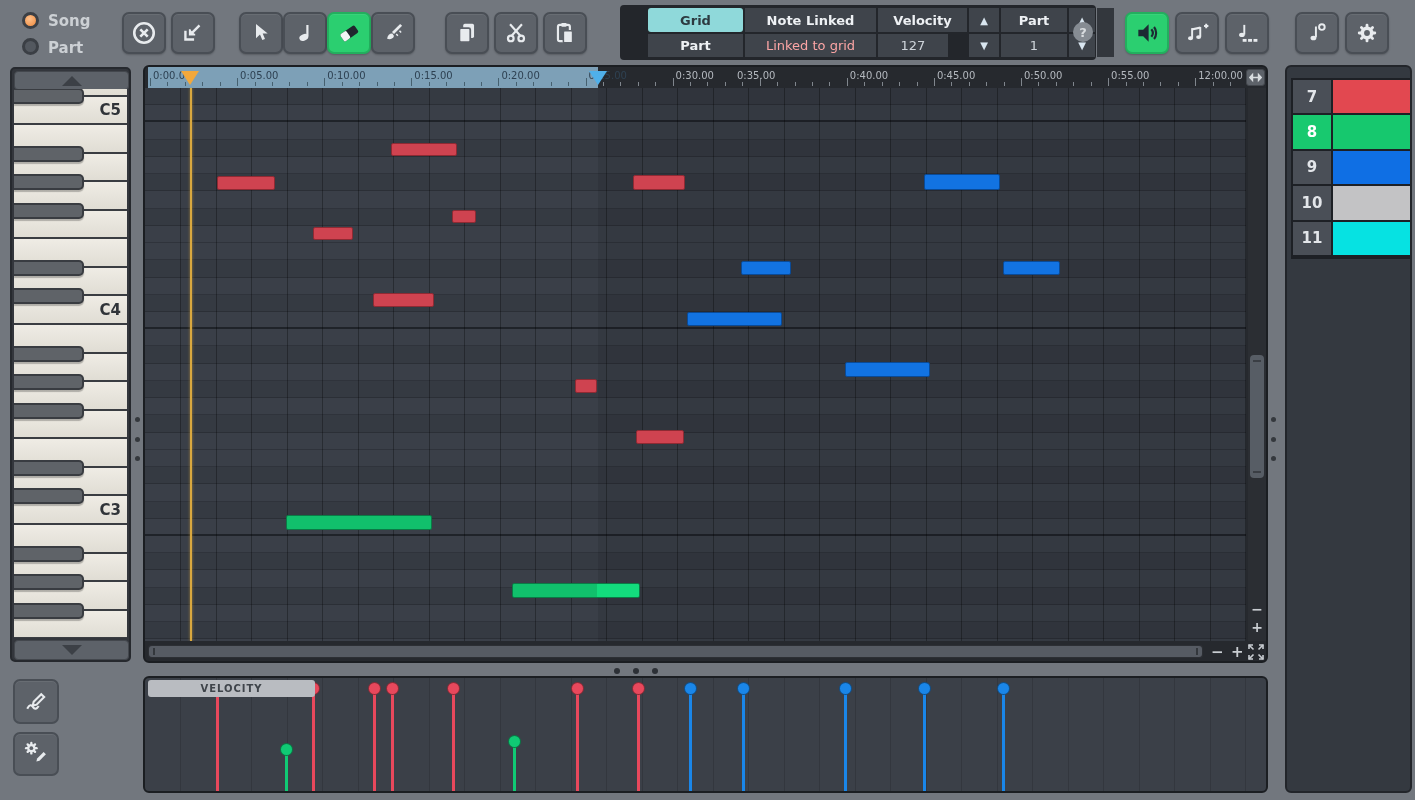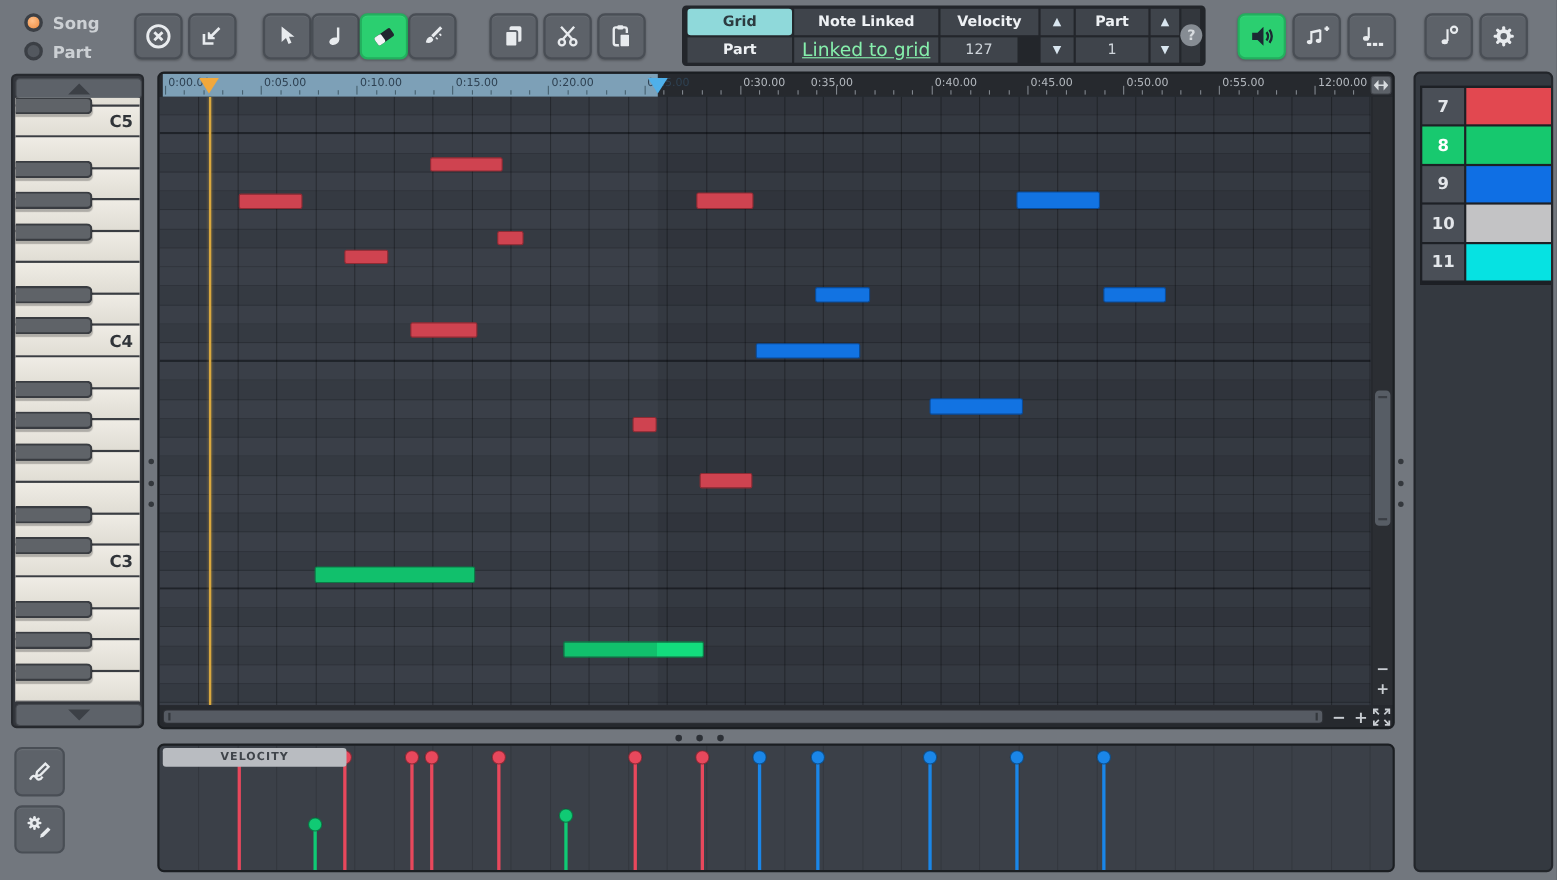--- a/index.html
+++ b/index.html
@@ -15,24 +15,24 @@
 
   
   .radio{position:absolute;left:22px;width:17px;height:17px;border-radius:50%;border:3px solid #3b3f45;box-sizing:border-box;}
   .radio.on{background:radial-gradient(circle at 40% 35%,#ffc08a,#ee8a3e);}
   .radio.off{background:#53585f;}
   .radio-label{position:absolute;left:48px;font-size:15px;font-weight:bold;color:#ccd0d4;}
 
   
   #settings-panel{position:absolute;left:620px;top:5px;width:476px;height:55px;background:#23262b;border-radius:4px;}
   .sp-cell{position:absolute;background:#3f444b;display:flex;align-items:center;justify-content:center;color:#eef1f4;
-           font-size:13px;font-weight:bold;box-sizing:border-box;}
+           font-size:13px;font-weight:bold;box-sizing:border-box;margin-left:23px;}
   .sp-cell.cyan{background:#8fd9da;color:#2c3a40;}
   .sp-cell.val{font-weight:normal;color:#ced4da;}
-  .sp-cell.dim{font-weight:normal;color:#86efac;font-size:17px;text-decoration:underline;}
+  .sp-cell.dim{font-weight:normal;color:#fca5a5;font-size:13px;}
   .sp-cell.arrow{color:#d9e6f0;font-size:10px;}
   #help-btn{position:absolute;left:1073px;top:22px;width:20px;height:20px;border-radius:50%;background:#868c93;
             color:#d8dcdf;font-size:13px;font-weight:bold;display:flex;align-items:center;justify-content:center;}
 
   
   #kb-panel{position:absolute;left:10px;top:67px;width:121px;height:595px;background:#33363c;border:2px solid #26292e;
             border-radius:5px;box-sizing:border-box;}
   .kb-scroll{position:absolute;left:2px;width:113px;background:#5d6269;border:1px solid #43474d;border-radius:4px;
              display:flex;align-items:center;justify-content:center;}
   .tri-up{width:0;height:0;border-left:10px solid transparent;border-right:10px solid transparent;border-bottom:10px solid #3c4046;}

